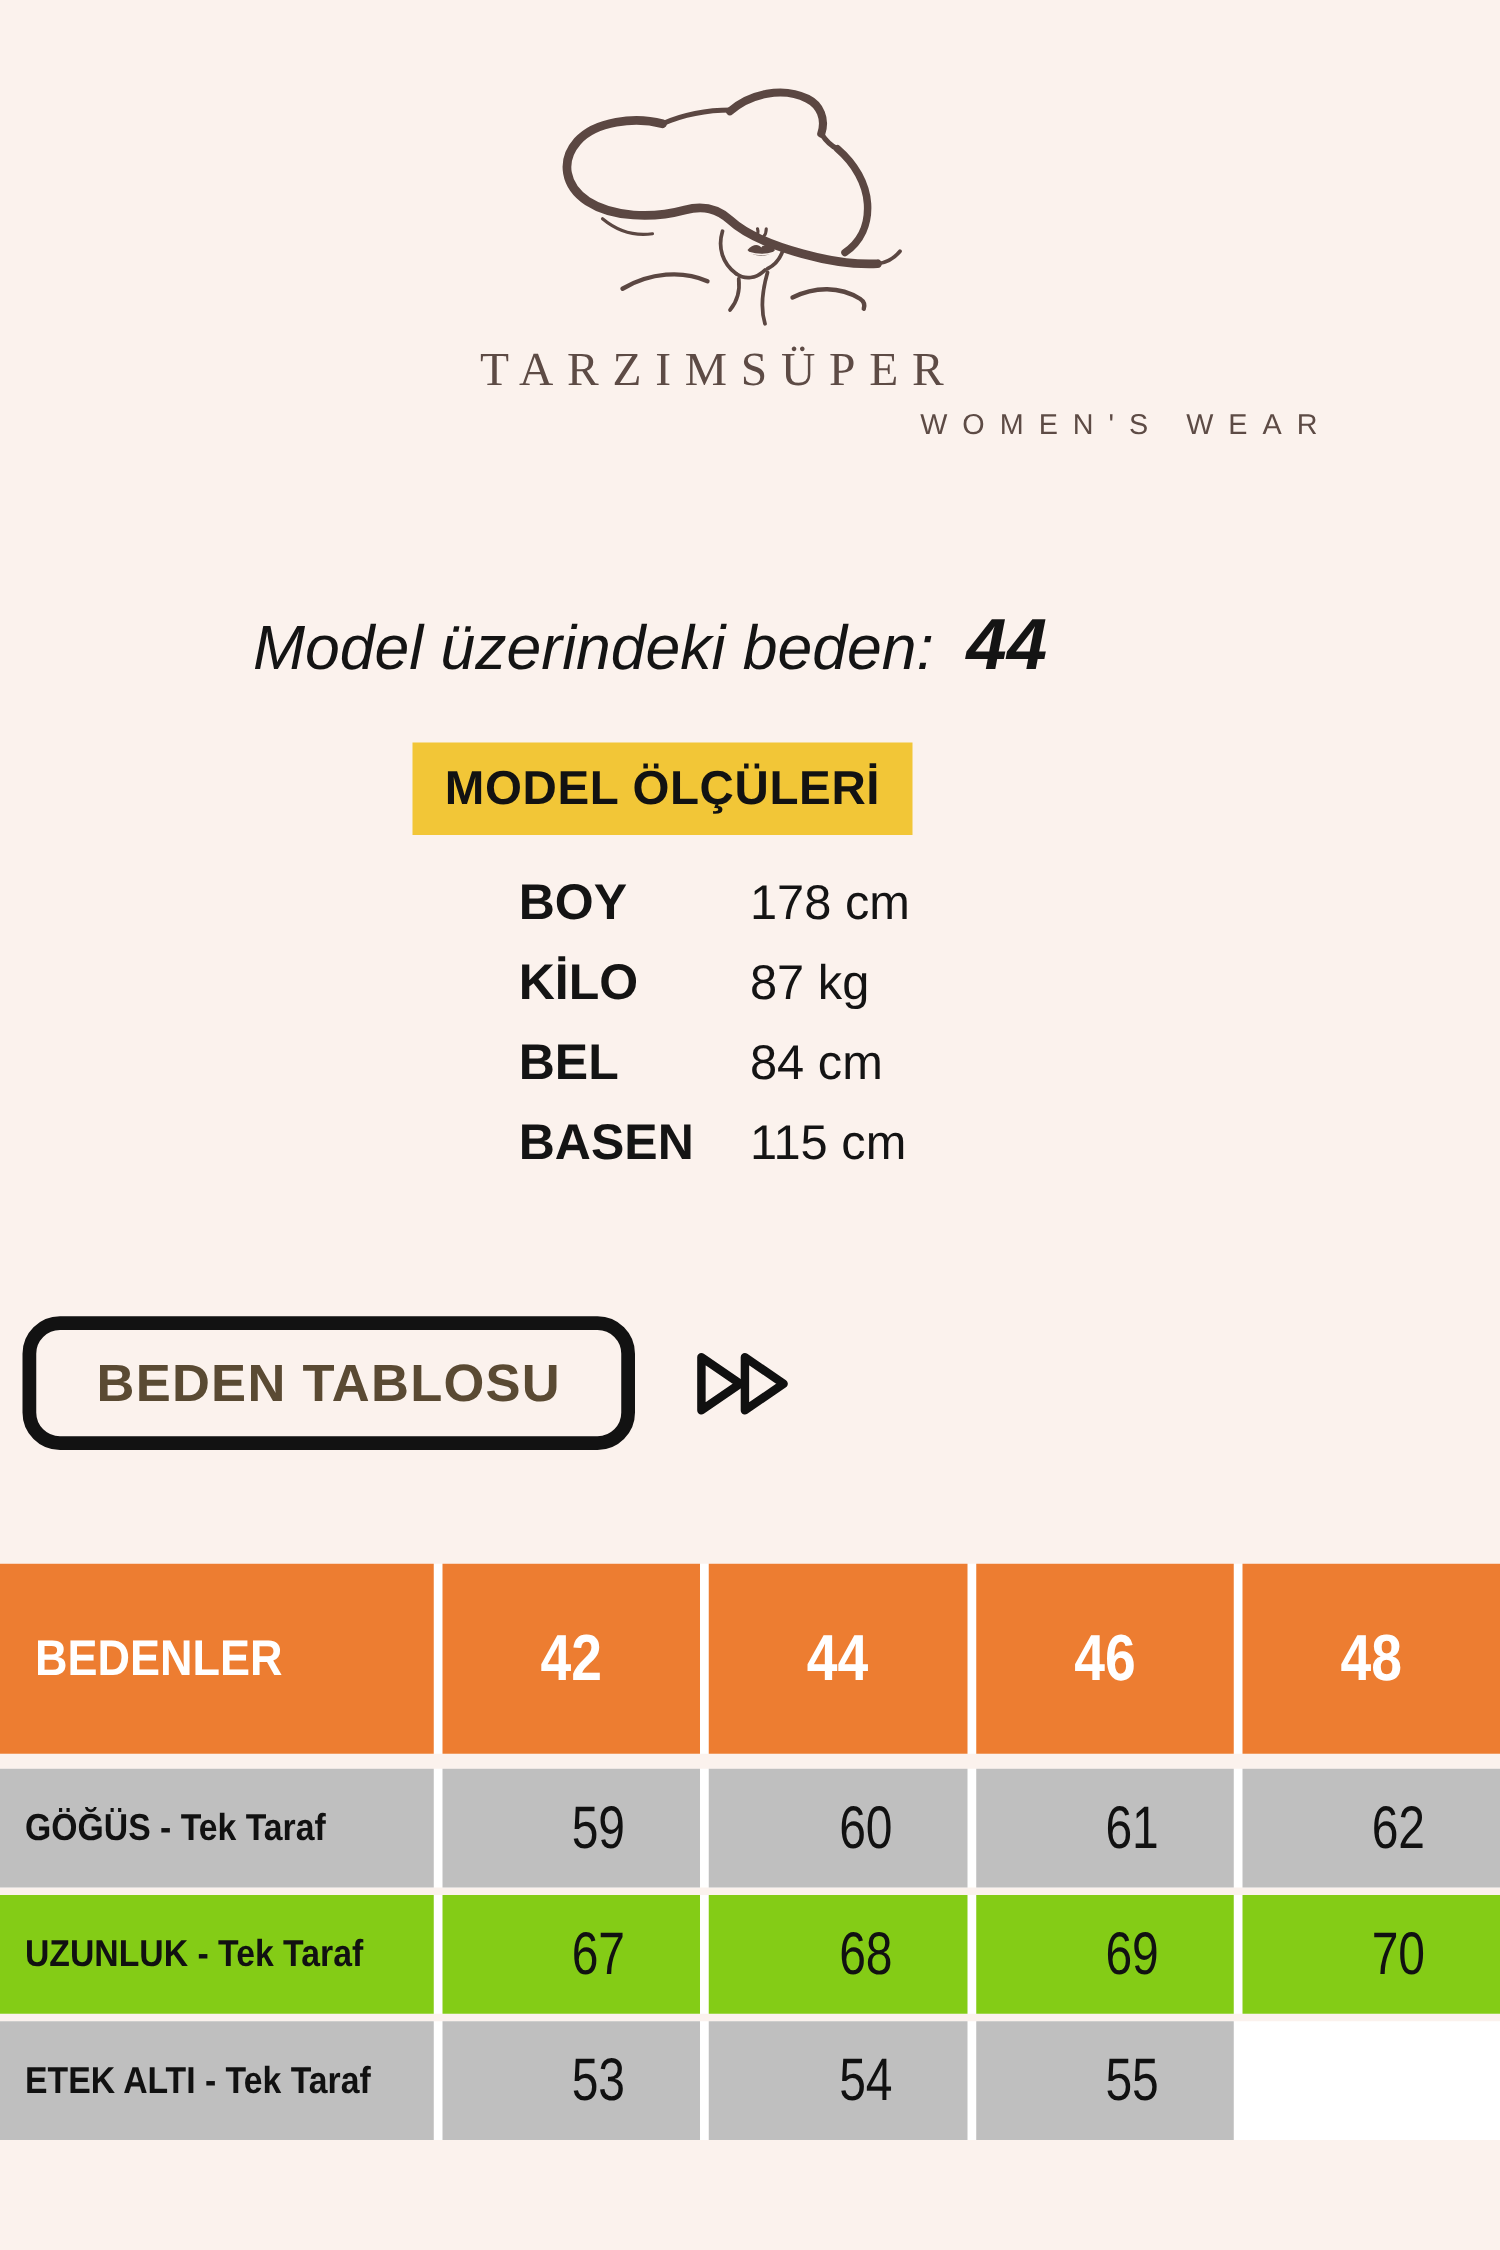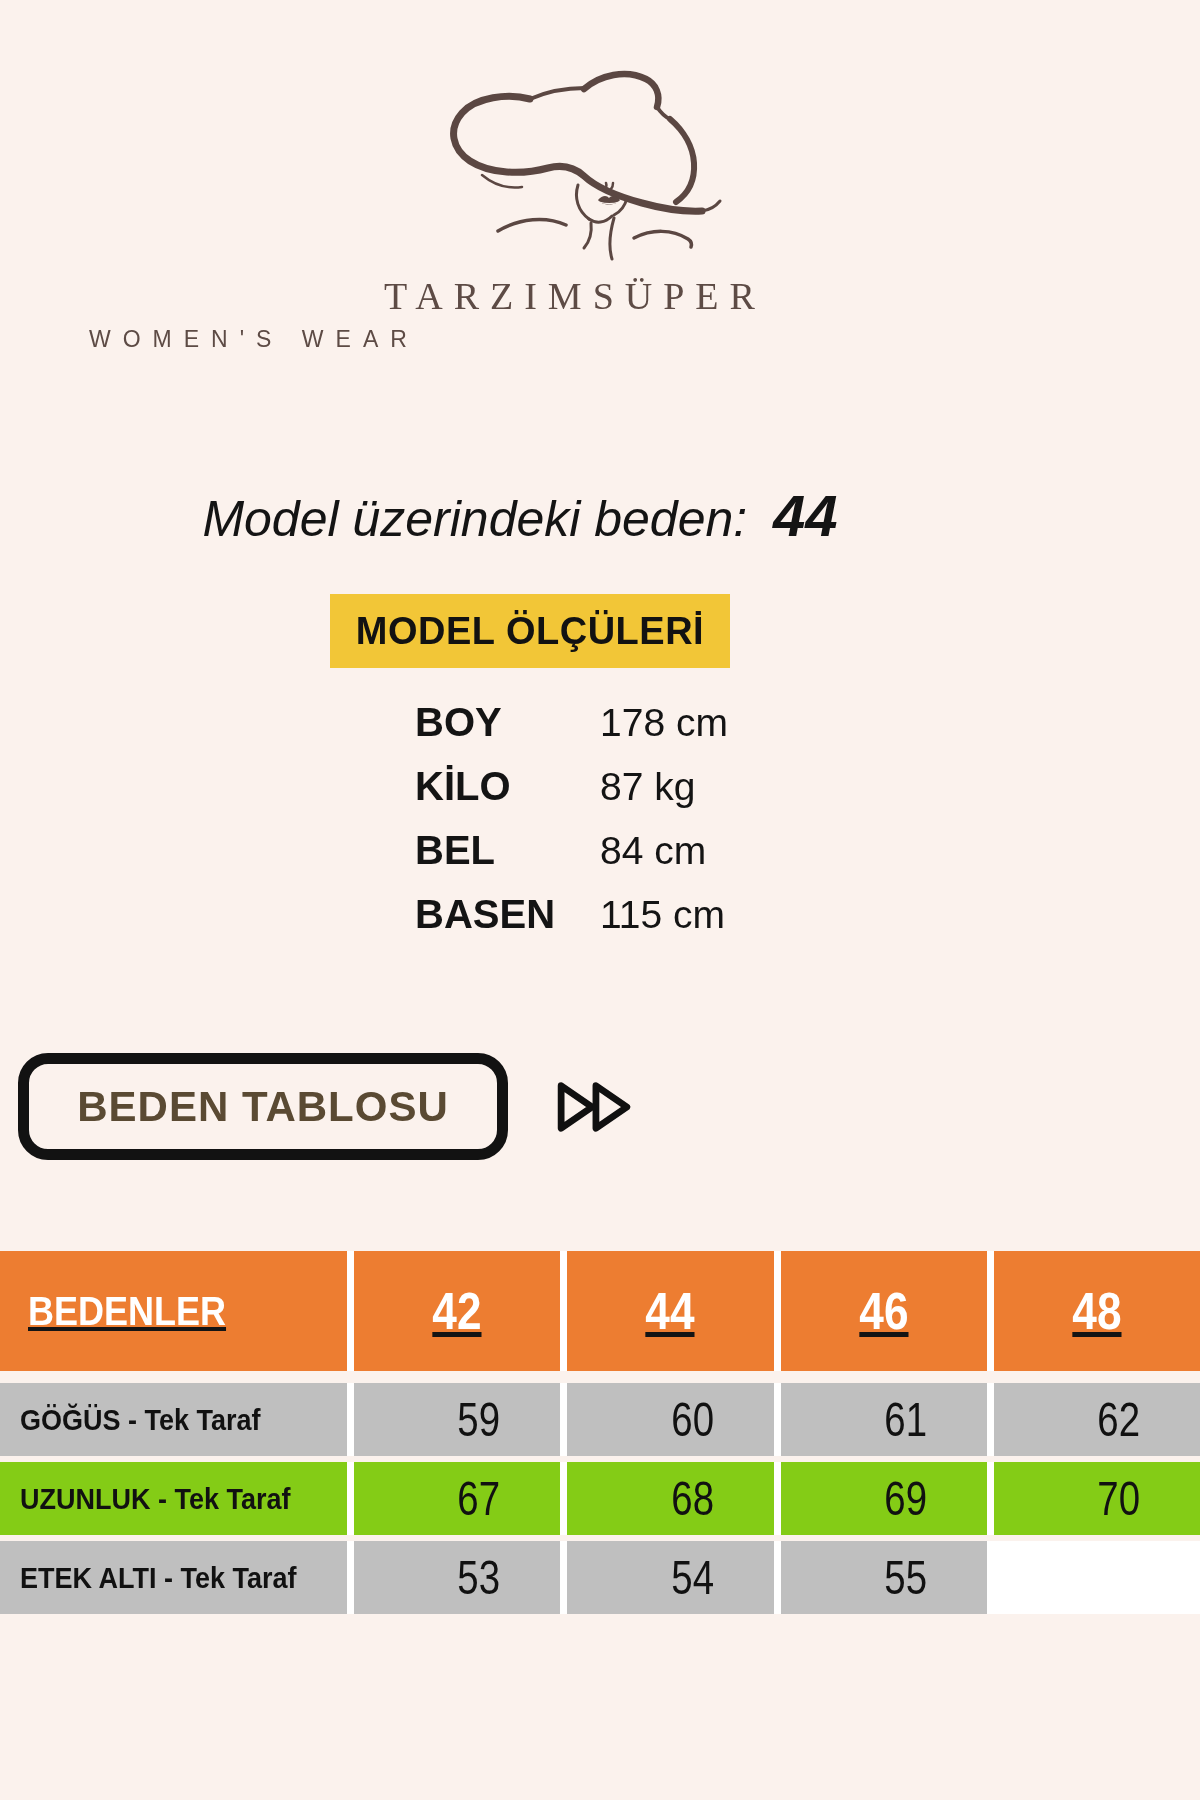--- a/index.html
+++ b/index.html
@@ -10,21 +10,21 @@
   }
 
   
   .logo-art { position:absolute; left:398px; top:55px; width:340px; height:230px; }
   .brand-name {
     position:absolute; left:75px; top:274px; width:1000px; text-align:center;
     font-family:"Liberation Serif", serif; font-size:38px; letter-spacing:11px;
     color:#5D4B45; white-space:nowrap;
   }
   .brand-tagline {
-    position:absolute; left:89px; top:326px; width:1000px; text-align:left;
+    position:absolute; left:66px; top:326px; width:1000px; text-align:right;
     font-size:23px; letter-spacing:12px; color:#5D4B45; font-weight:400; white-space:nowrap;
   }
 
   
   .model-size {
     position:absolute; left:0; top:482px; width:1040px; text-align:center;
     font-style:italic; font-size:50px; white-space:nowrap;
   }
   .model-size .ms-value { font-weight:bold; font-size:58px; margin-left:12px; }
 
@@ -53,22 +53,22 @@
   .continue-text-wrap { width:540px; height:58px; display:flex; align-items:center; overflow:visible; }
   .continue-text {
     display:inline-block; transform:scaleX(0.53); transform-origin:left center;
     font-size:56px; font-weight:800; white-space:nowrap; color:#101010; letter-spacing:1px;
   }
   .ff-icon { margin-left:6px; flex:0 0 auto; }
 
   
   .size-table { position:absolute; left:0; top:1251px; width:1200px; display:flex; flex-direction:column; }
   .t-row { display:grid; grid-template-columns:347px 1fr 1fr 1fr 1fr; column-gap:7px; background:#FFFFFF; }
-  .t-header { height:120px; margin-bottom:12px;text-decoration:underline; }
-  .t-data { height:73px; margin-bottom:6px; }
+  .t-header { height:152px; margin-bottom:12px; }
+  .t-data { height:95px; margin-bottom:6px; }
   .t-data:last-child { margin-bottom:0; }
   .cell { display:flex; align-items:center; justify-content:center; overflow:hidden; }
   .t-header .cell { background:#ED7D31; }
   .row-dark .cell { background:#BFBFBF; }
   .row-light .cell { background:#84cc16; }
   .cell.left { justify-content:flex-start; }
   .h-label { color:#FFFFFF; font-size:40px; font-weight:bold; padding-left:28px; }
   .h-label span { display:inline-block; transform:scaleX(0.9); transform-origin:left center; white-space:nowrap; }
   .h-num { color:#FFFFFF; font-size:52px; font-weight:bold; }
   .h-num span { display:inline-block; transform:scaleX(0.85); white-space:nowrap; }

